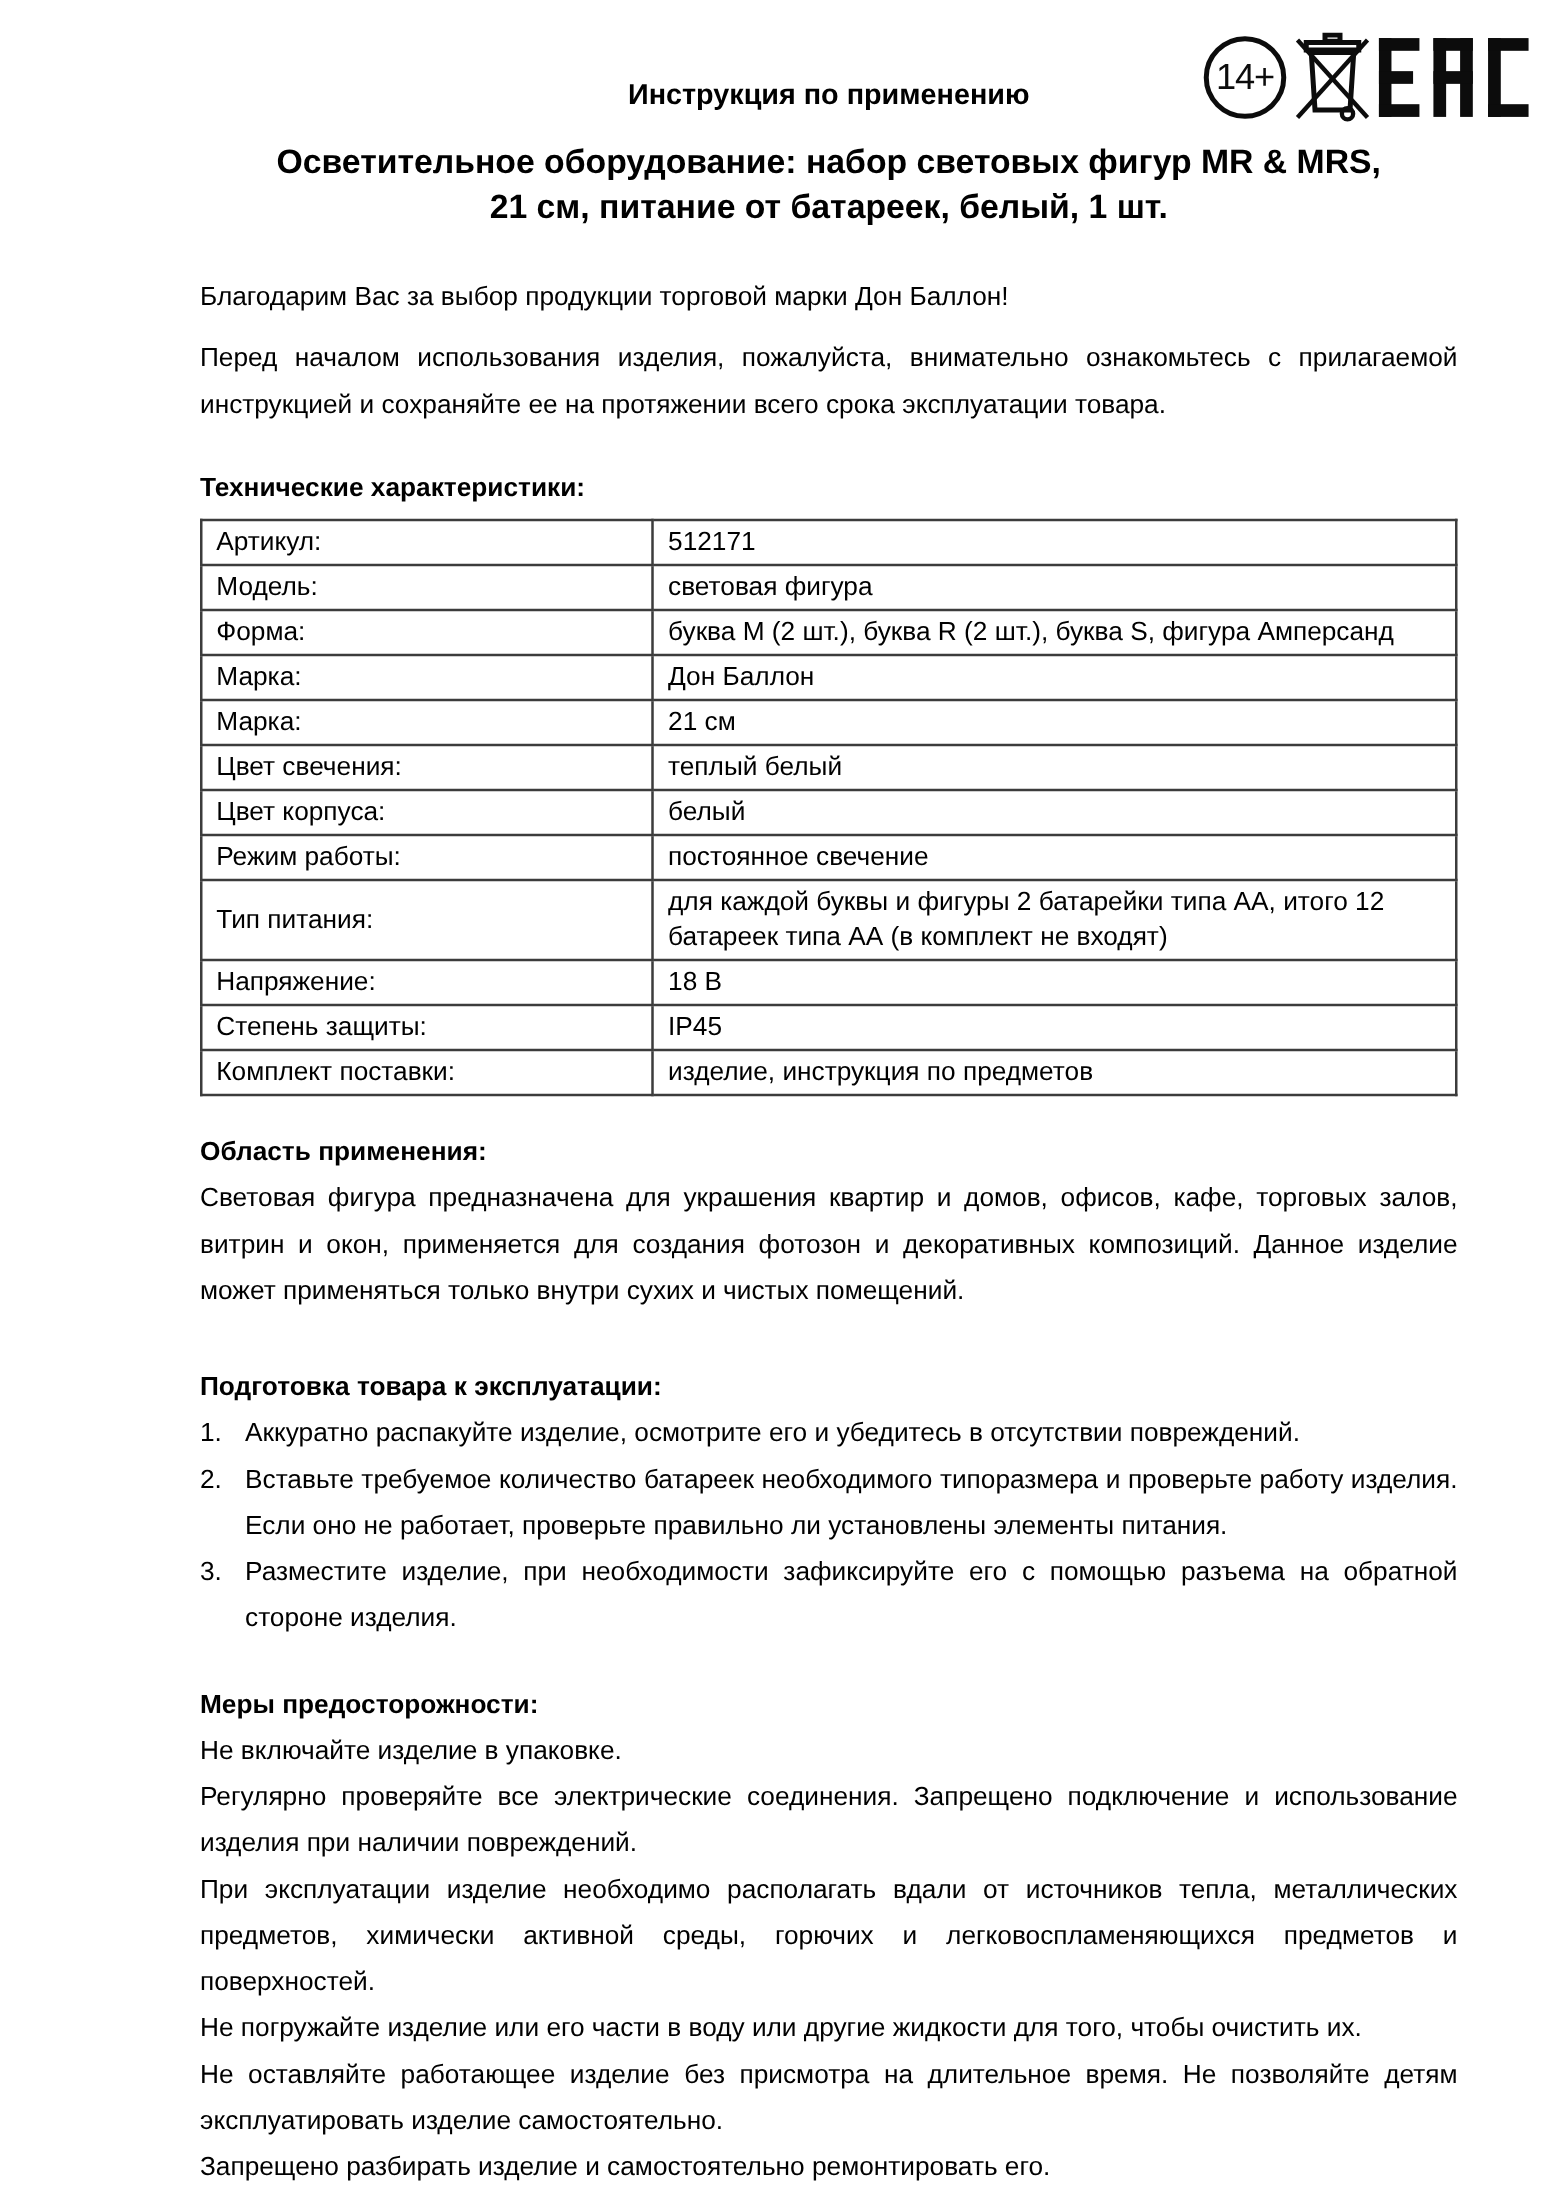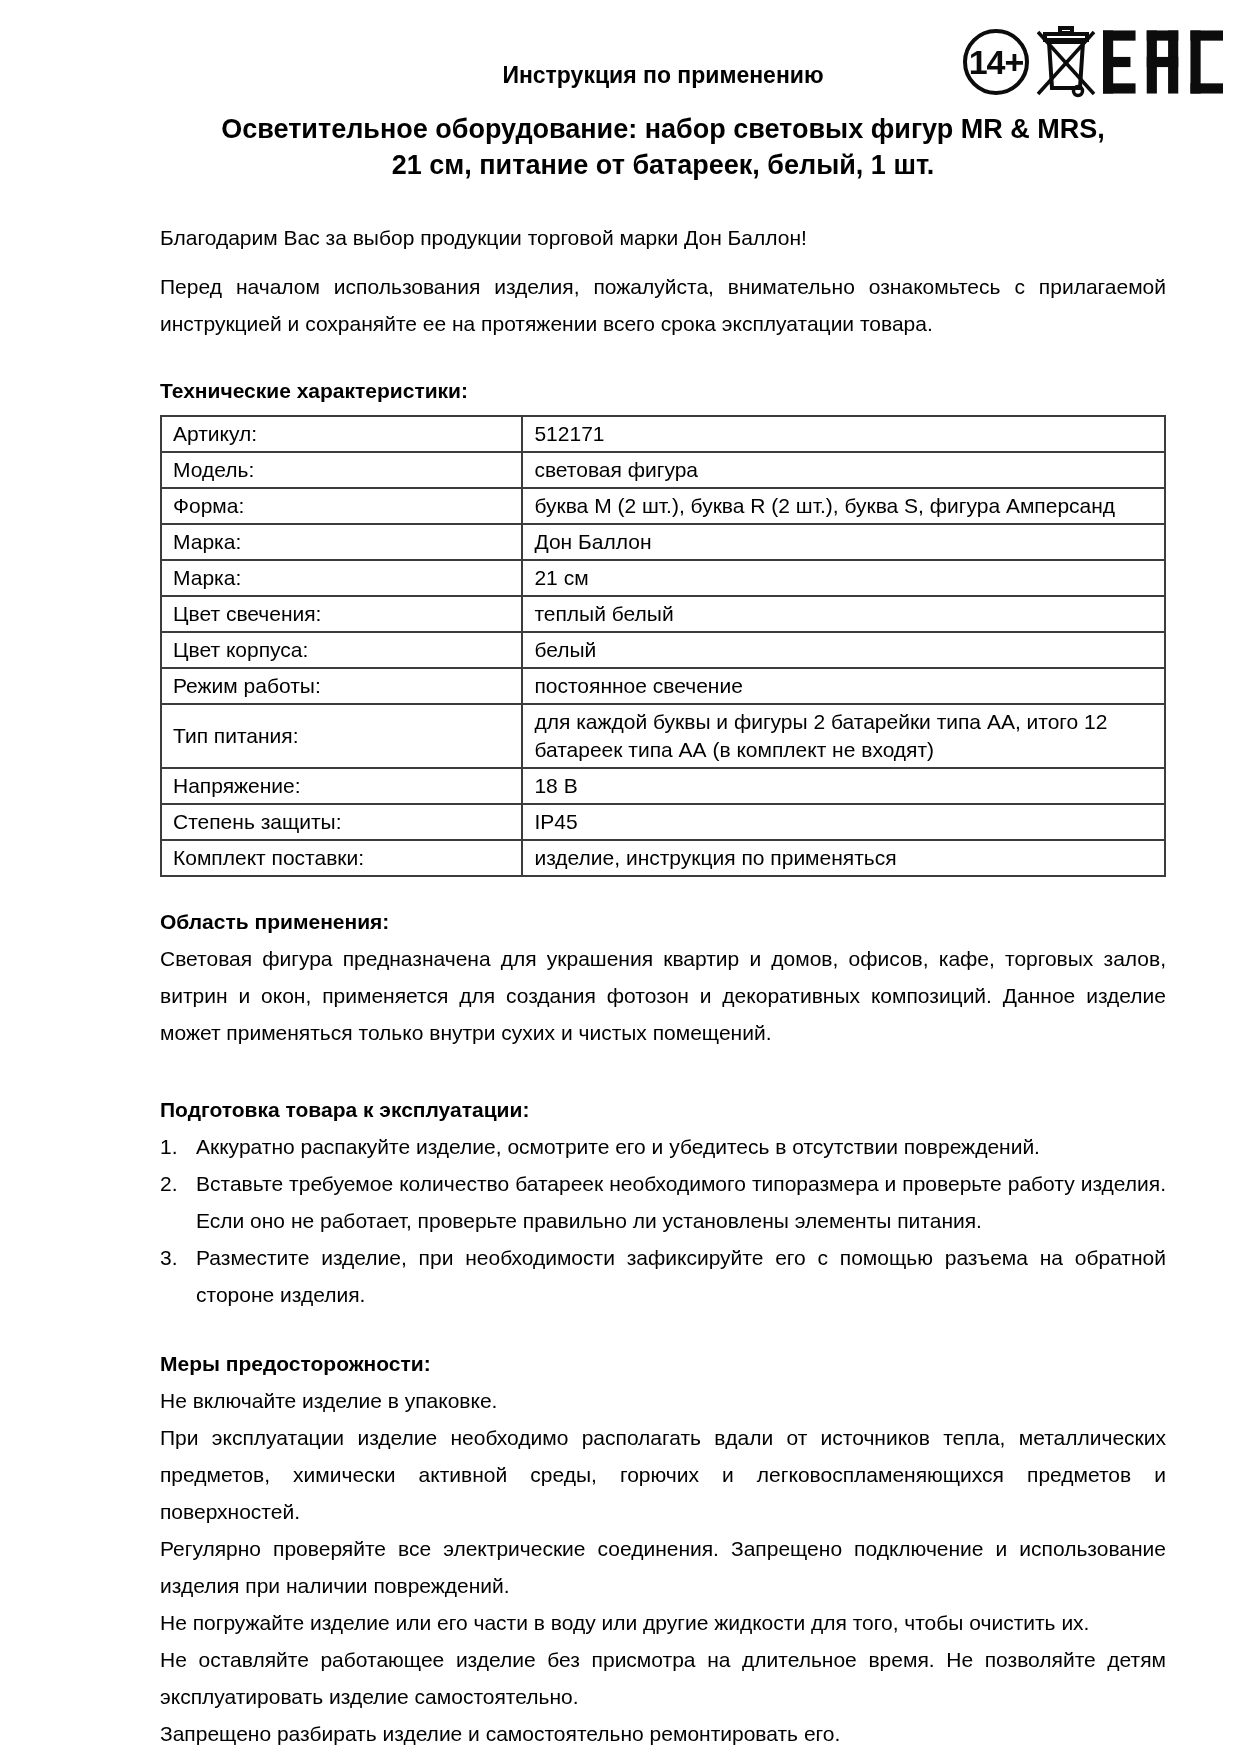--- a/index.html
+++ b/index.html
@@ -24,25 +24,24 @@
     right: 18px;
     display: flex;
     align-items: center;
     gap: 6px;
   }
   .age-badge {
     width: 66px; height: 66px;
     border: 4px solid #0c0c0c;
     border-radius: 50%;
     display: flex; align-items: center; justify-content: center;
-    font-size: 34px;
+    font-size: 29px;
     line-height: 1;
     letter-spacing: -1px;
     color: #0c0c0c;
-    font-weight: bold;
   }
   .mark-svg { display: block; }
 
   
   .doc-title {
     margin-top: 61px;
     text-align: center;
     font-weight: bold;
     font-size: 23px;
     line-height: 28px;
@@ -186,21 +185,21 @@
         <tr>
           <td class="lbl">Напряжение:</td>
           <td>18 В</td>
         </tr>
         <tr>
           <td class="lbl">Степень защиты:</td>
           <td>IP45</td>
         </tr>
         <tr>
           <td class="lbl">Комплект поставки:</td>
-          <td>изделие, инструкция по применяться</td>
+          <td>изделие, инструкция по предметов</td>
         </tr>
       </tbody>
     </table>
 
     <div class="section-heading h-app">Область применения:</div>
     <p class="body-par">Световая фигура предназначена для украшения квартир и домов, офисов, кафе, торговых залов, витрин и окон, применяется для создания фотозон и декоративных композиций. Данное изделие может применяться только внутри сухих и чистых помещений.</p>
 
     <div class="section-heading h-prep">Подготовка товара к эксплуатации:</div>
     <div class="num-list">
       <div class="num-item">
@@ -213,22 +212,22 @@
       </div>
       <div class="num-item">
         <span class="num">3.</span>
         <span class="txt">Разместите изделие, при необходимости зафиксируйте его с помощью разъема на обратной стороне изделия.</span>
       </div>
     </div>
 
     <div class="section-heading h-safety">Меры предосторожности:</div>
     <div>
       <p class="body-par">Не включайте изделие в упаковке.</p>
+      <p class="body-par">Регулярно проверяйте все электрические соединения. Запрещено подключение и использование изделия при наличии повреждений.</p>
       <p class="body-par">При эксплуатации изделие необходимо располагать вдали от источников тепла, металлических предметов, химически активной среды, горючих и легковоспламеняющихся предметов и поверхностей.</p>
-      <p class="body-par">Регулярно проверяйте все электрические соединения. Запрещено подключение и использование изделия при наличии повреждений.</p>
       <p class="body-par">Не погружайте изделие или его части в воду или другие жидкости для того, чтобы очистить их.</p>
       <p class="body-par">Не оставляйте работающее изделие без присмотра на длительное время. Не позволяйте детям эксплуатировать изделие самостоятельно.</p>
       <p class="body-par">Запрещено разбирать изделие и самостоятельно ремонтировать его.</p>
 
     </div>
 
   </div>
 </div>
 
 </body></html>

